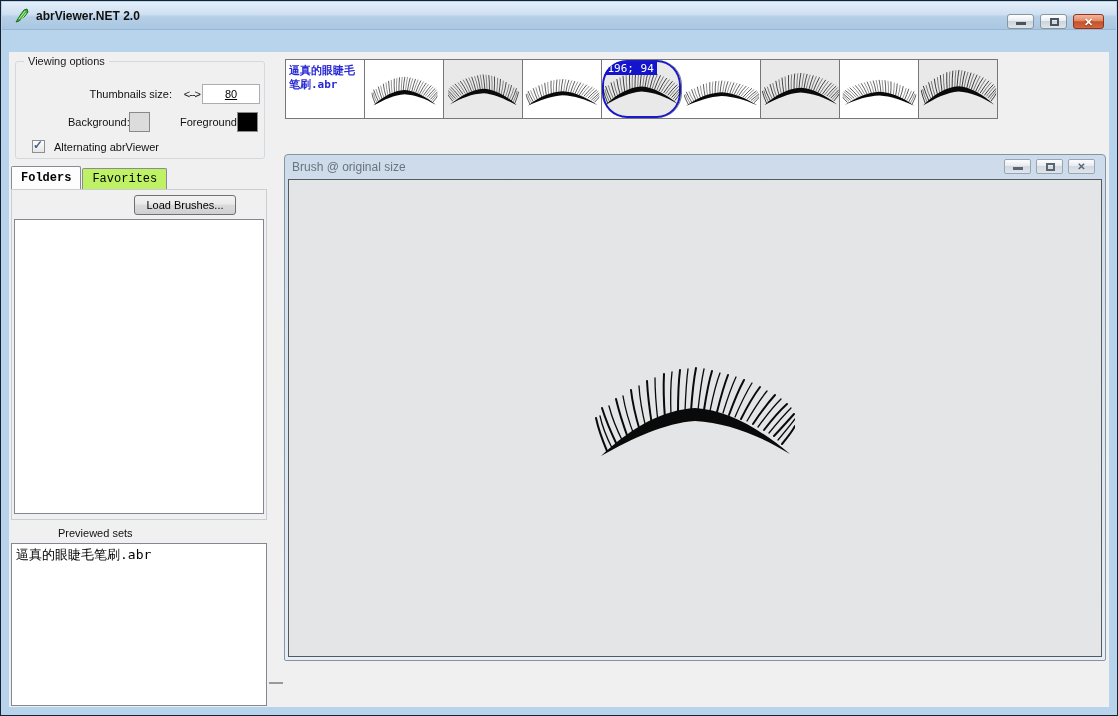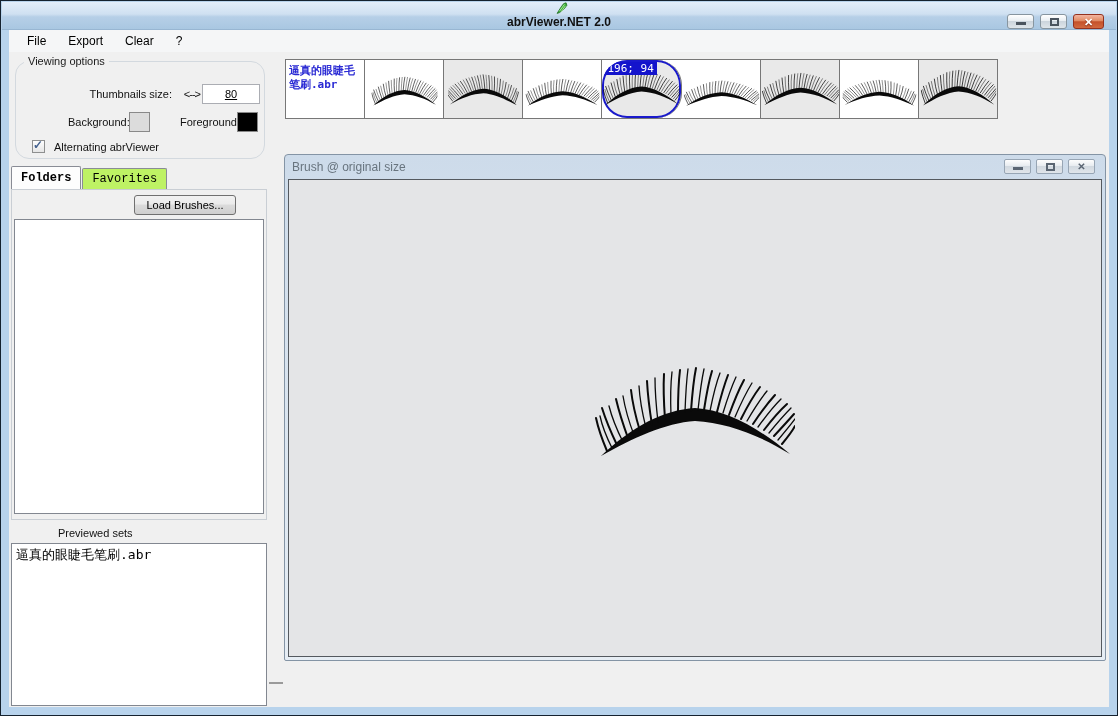--- a/index.html
+++ b/index.html
@@ -2,41 +2,41 @@
 <html><head>
 <meta charset="utf-8">
 <style>
   * { margin:0; padding:0; box-sizing:border-box; }
   html,body { width:1118px; height:716px; font-family:"Liberation Sans", sans-serif; }
   #stage { position:relative; width:1118px; height:716px; background:#b8d3ec; border:1px solid #15222f; overflow:hidden; }
 
   
   .titlebar { position:absolute; left:1px; top:1px; right:1px; height:28px;
     background:linear-gradient(#e3eefa, #cfe0f1 45%, #b6cfe7 55%, #a9c7e1);
-    border-bottom:1px solid #98b6d2; display:flex; align-items:center;flex-direction:column; }
+    border-bottom:1px solid #98b6d2; display:flex; align-items:center; }
   .app-icon { width:16px; height:16px; margin:0 6px 0 12px; }
   .win-title { font-size:12px; font-weight:bold; color:#111; }
   .winbtns { position:absolute; right:12px; top:12px; display:flex; gap:6px; }
   .wbtn { width:27px; height:15px; border:1px solid #87959f; border-radius:3px;
     background:linear-gradient(#ffffff,#e9eef2 45%,#ccd5dd 50%,#dfe5ea); position:relative; cursor:default; }
   .wbtn.close { width:31px; border-color:#93321f;
     background:linear-gradient(#f3b5a0,#e08a63 45%,#c4512a 52%,#d2693f); }
   .glyph-min { position:absolute; left:8px; top:7px; width:10px; height:3px; background:#4a545e; }
   .glyph-max { position:absolute; left:9px; top:3px; width:9px; height:8px; border:2px solid #4a545e; }
   .glyph-x { position:absolute; left:0; top:0; width:100%; height:100%; color:#fff; font-size:11px;
     font-weight:bold; text-align:center; line-height:14px; text-shadow:0 1px 1px #7c2711; }
   .menubar { position:absolute; left:8px; top:29px; right:8px; height:22px; background:#f5f6f7;
     display:flex; align-items:center; font-size:12px; color:#000; }
   .menu-item { padding:2px 10px; margin-left:2px; cursor:default; }
   .menu-item:first-child { margin-left:8px; }
   .client { position:absolute; left:8px; top:51px; right:8px; bottom:8px; background:#f0f0f0; }
 
   
   .groupbox { position:absolute; left:6px; top:9px; width:250px; height:98px;
-    border:1px solid #d3d9df; border-radius:14px; }
+    border:1px solid #d3d9df; border-radius:3px; }
   .gb-legend { position:absolute; left:8px; top:-7px; background:#f0f0f0; padding:0 4px; font-size:11px; color:#1a1a1a; }
   .gb-row1 { position:absolute; left:0; top:22px; width:100%; height:20px; }
   .lbl { font-size:11px; color:#111; }
   .lbl-thsize { position:absolute; right:92px; top:4px; }
   .lbl-arrows { position:absolute; right:64px; top:4px; letter-spacing:-1px; }
   .size-input { position:absolute; right:4px; top:0; width:58px; height:20px; border:1px solid #abadb3;
     background:#fff; font-size:11px; text-align:center; font-family:"Liberation Sans",sans-serif;text-decoration:underline; }
   .gb-row2 { position:absolute; left:0; top:50px; width:100%; height:20px; }
   .lbl-bg { position:absolute; left:52px; top:4px; }
   .swatch { position:absolute; top:0; width:21px; height:20px; border:1px solid #898989; }
@@ -156,26 +156,20 @@
         </div>
       <div class="wbtn">
           <div class="glyph-max"></div>
         </div>
       <div class="wbtn close">
           <div class="glyph-x">✕</div>
         </div>
     </div>
   </div>
 
-  <div class="menubar">
-    <span class="menu-item">File</span>
-    <span class="menu-item">Export</span>
-    <span class="menu-item">Clear</span>
-    <span class="menu-item">?</span>
-  </div>
 
   <div class="client">
 
     <div class="groupbox">
       <span class="gb-legend">Viewing options</span>
       <div class="gb-row1">
         <span class="lbl lbl-thsize">Thumbnails size:</span>
         <span class="lbl lbl-arrows">&lt;--&gt;</span>
         <input class="size-input" value="80" style="">
       </div>

